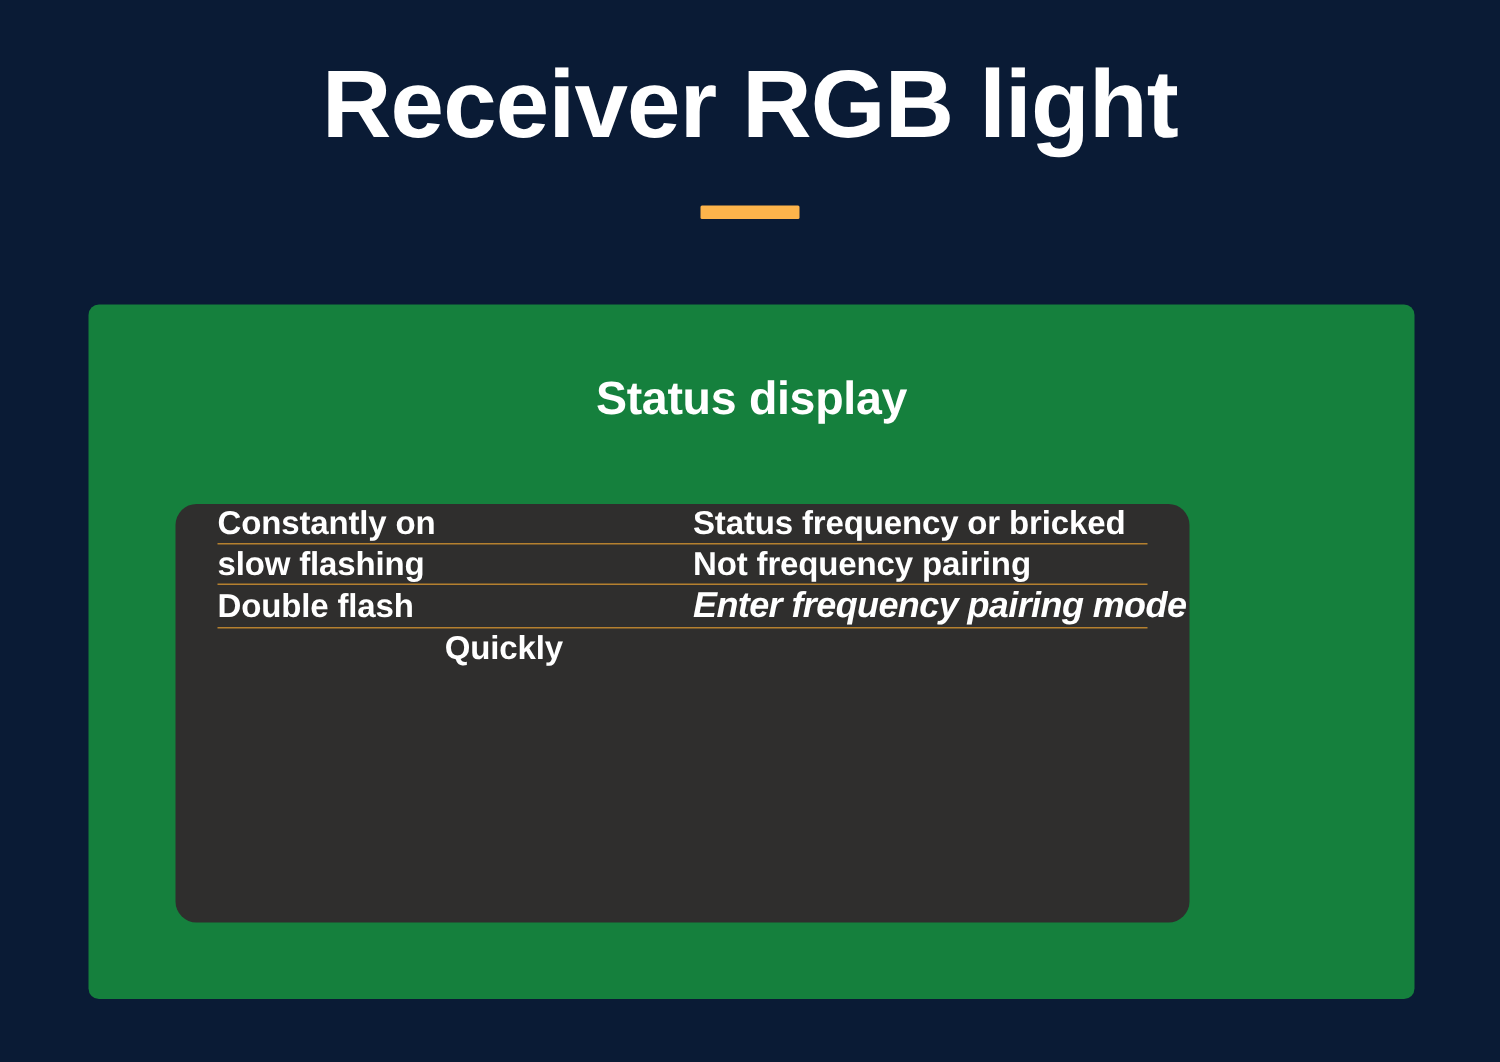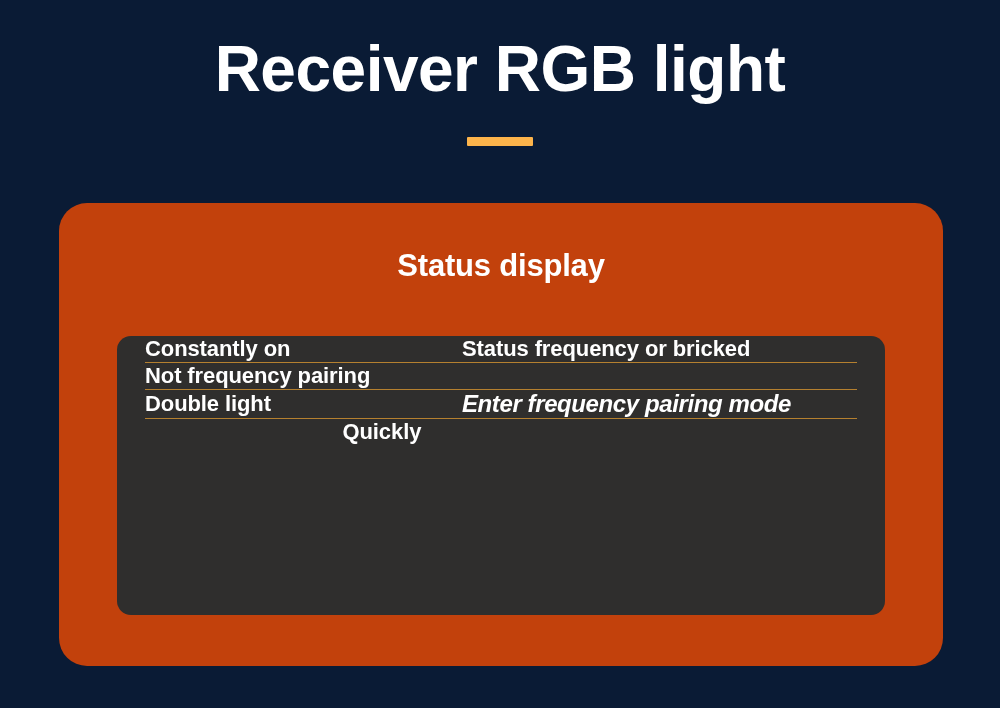--- a/index.html
+++ b/index.html
@@ -46,41 +46,41 @@
     margin: 34px auto 0 auto;
   }
 
   
   .status-card {
     position: absolute;
     left: 59px;
     top: 203px;
     width: 884px;
     height: 463px;
-    background: #c2410c;
-    border-radius: 28px;
+    background: #15803d;
+    border-radius: 7px;
     box-sizing: border-box;
   }
 
   .card-title {
     text-align: center;
     color: #ffffff;
     font-size: 31px;
     font-weight: 700;
     letter-spacing: -0.2px;
     margin: 0;
     padding-top: 45px;
   }
 
   
   .table-panel {
     position: absolute;
     left: 58px;
     top: 133px;
-    width: 768px;
+    width: 676px;
     height: 279px;
     background: #2f2e2d;
     border-radius: 14px;
     box-sizing: border-box;
     overflow: hidden;
   }
 
   .table-rows {
     display: flex;
     flex-direction: column;
@@ -139,25 +139,26 @@
 
     <div class="table-panel">
       <div class="table-rows">
 
         <div class="table-row">
           <div class="cell-state">Constantly on</div>
           <div class="cell-meaning">Status frequency or bricked</div>
         </div>
 
         <div class="table-row">
+          <div class="cell-state">slow flashing</div>
           <div class="cell-meaning">Not frequency pairing</div>
         </div>
 
         <div class="table-row row-wide">
-          <div class="cell-state">Double light</div>
+          <div class="cell-state">Double flash</div>
           <div class="cell-meaning">Enter frequency pairing mode</div>
         </div>
 
         <div class="table-row">
           <div class="cell-state">Quickly</div>
         </div>
 
       </div>
     </div>
 

